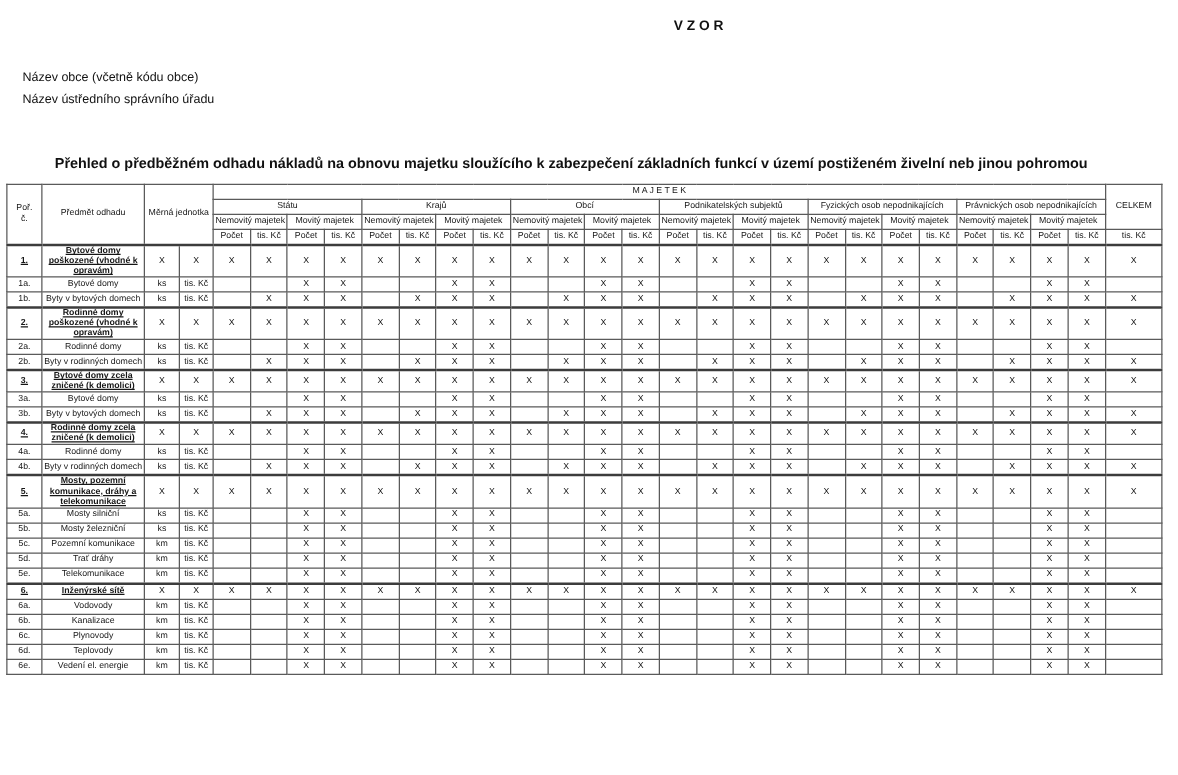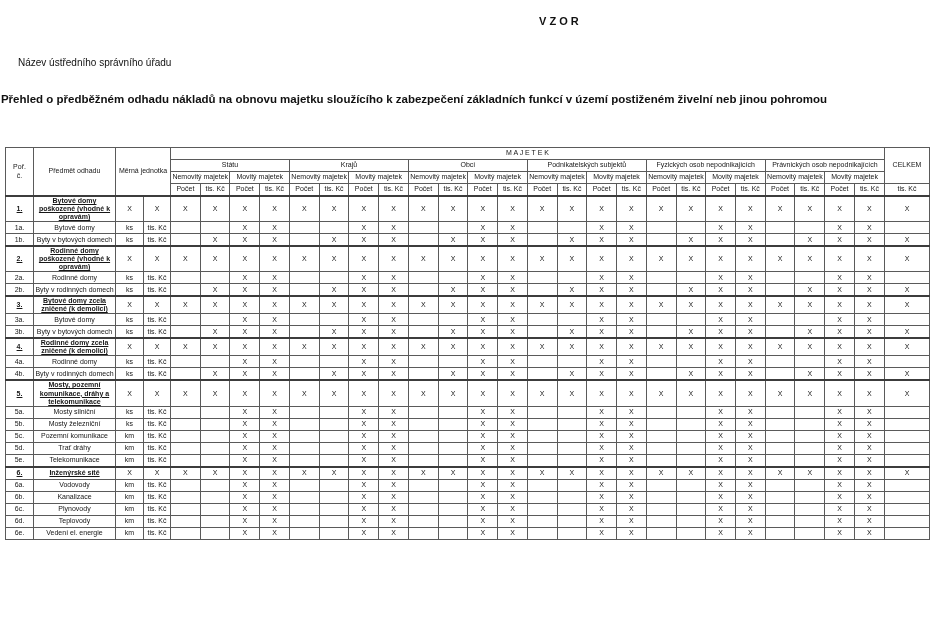--- a/index.html
+++ b/index.html
@@ -19,25 +19,26 @@
     white-space: pre;
   }
   .top-labels {
     position: absolute;
     top: 55px; left: 18px;
     font-size: 10px;
     line-height: 16.5px;
   }
   .doc-title {
     position: absolute;
-    top: 93px; left: 0;
+    top: 125px; left: 0;
     width: 828px;
     text-align: center;
     font-size: 11.5px;
     font-weight: bold;
+    padding-left: 43px;
   }
   table.form {
     position: absolute;
     top: 147px; left: 5px;
     width: 925px;
     border-collapse: collapse;
     table-layout: fixed;
   }
   table.form th, table.form td {
     border: 1px solid #5a5a5a;
@@ -61,20 +62,21 @@
     font-weight: bold;
     text-decoration: underline;
   }
 </style>
 </head>
 <body>
 
 <div class="vzor">V Z O R</div>
 
 <div class="top-labels">
+  <div>Název obce (včetně kódu obce)</div>
   <div>Název ústředního správního úřadu</div>
 </div>
 
 <div class="doc-title">Přehled o předběžném odhadu nákladů na obnovu majetku sloužícího k zabezpečení základních funkcí v území postiženém živelní neb jinou pohromou</div>
 
 <table class="form">
   <colgroup id="cols">
       <col style="width:28px">
       <col style="width:82px">
       <col style="width:28px">

